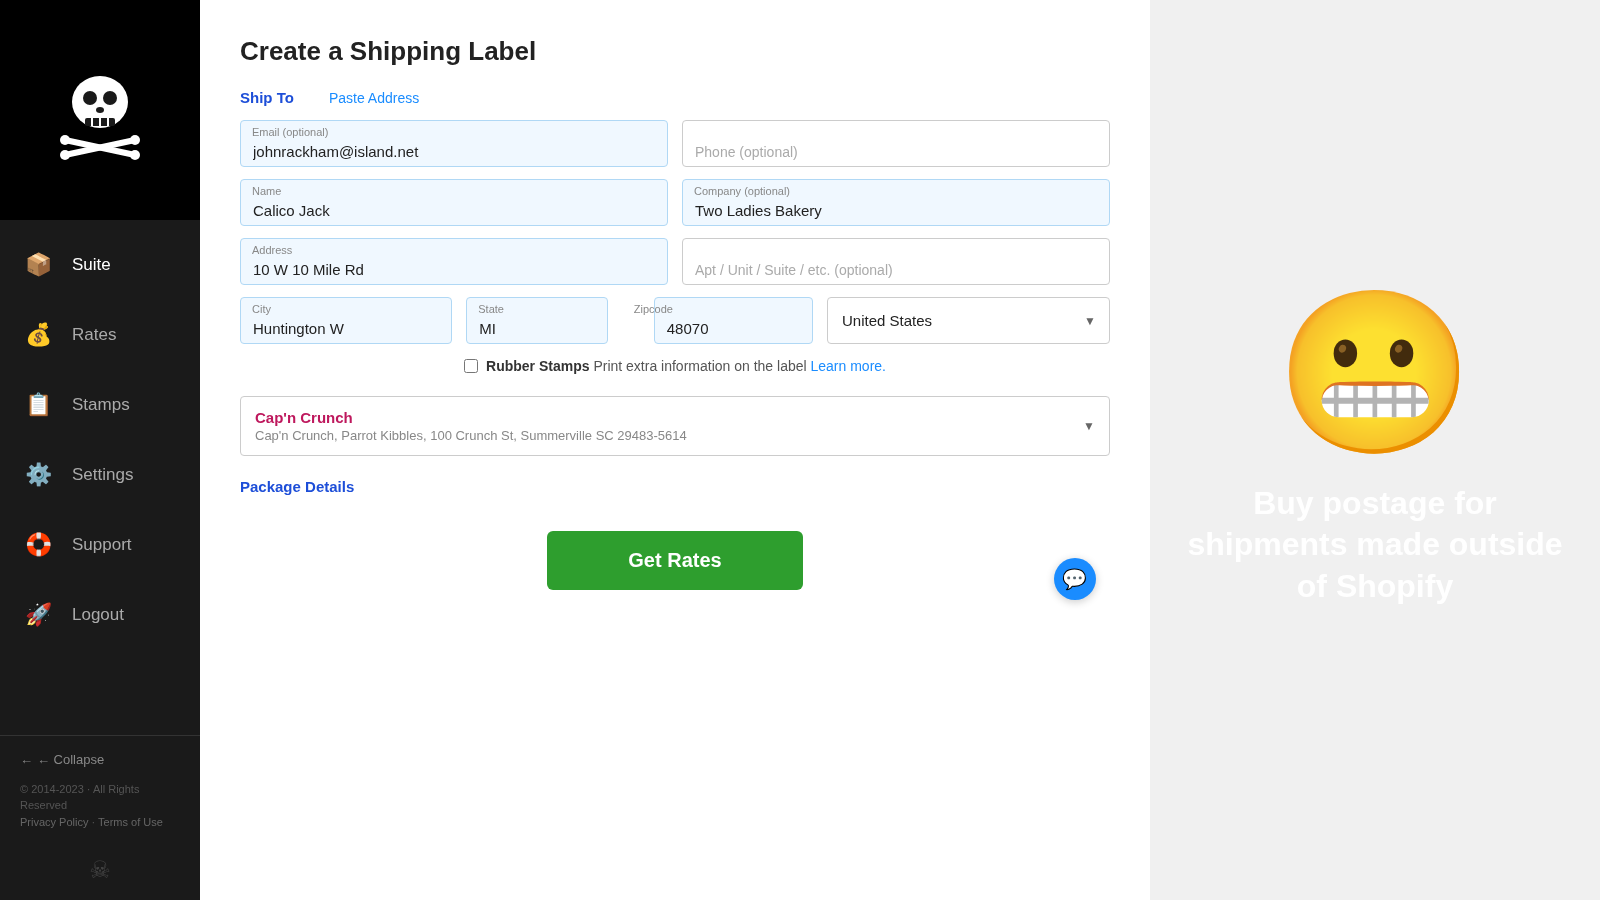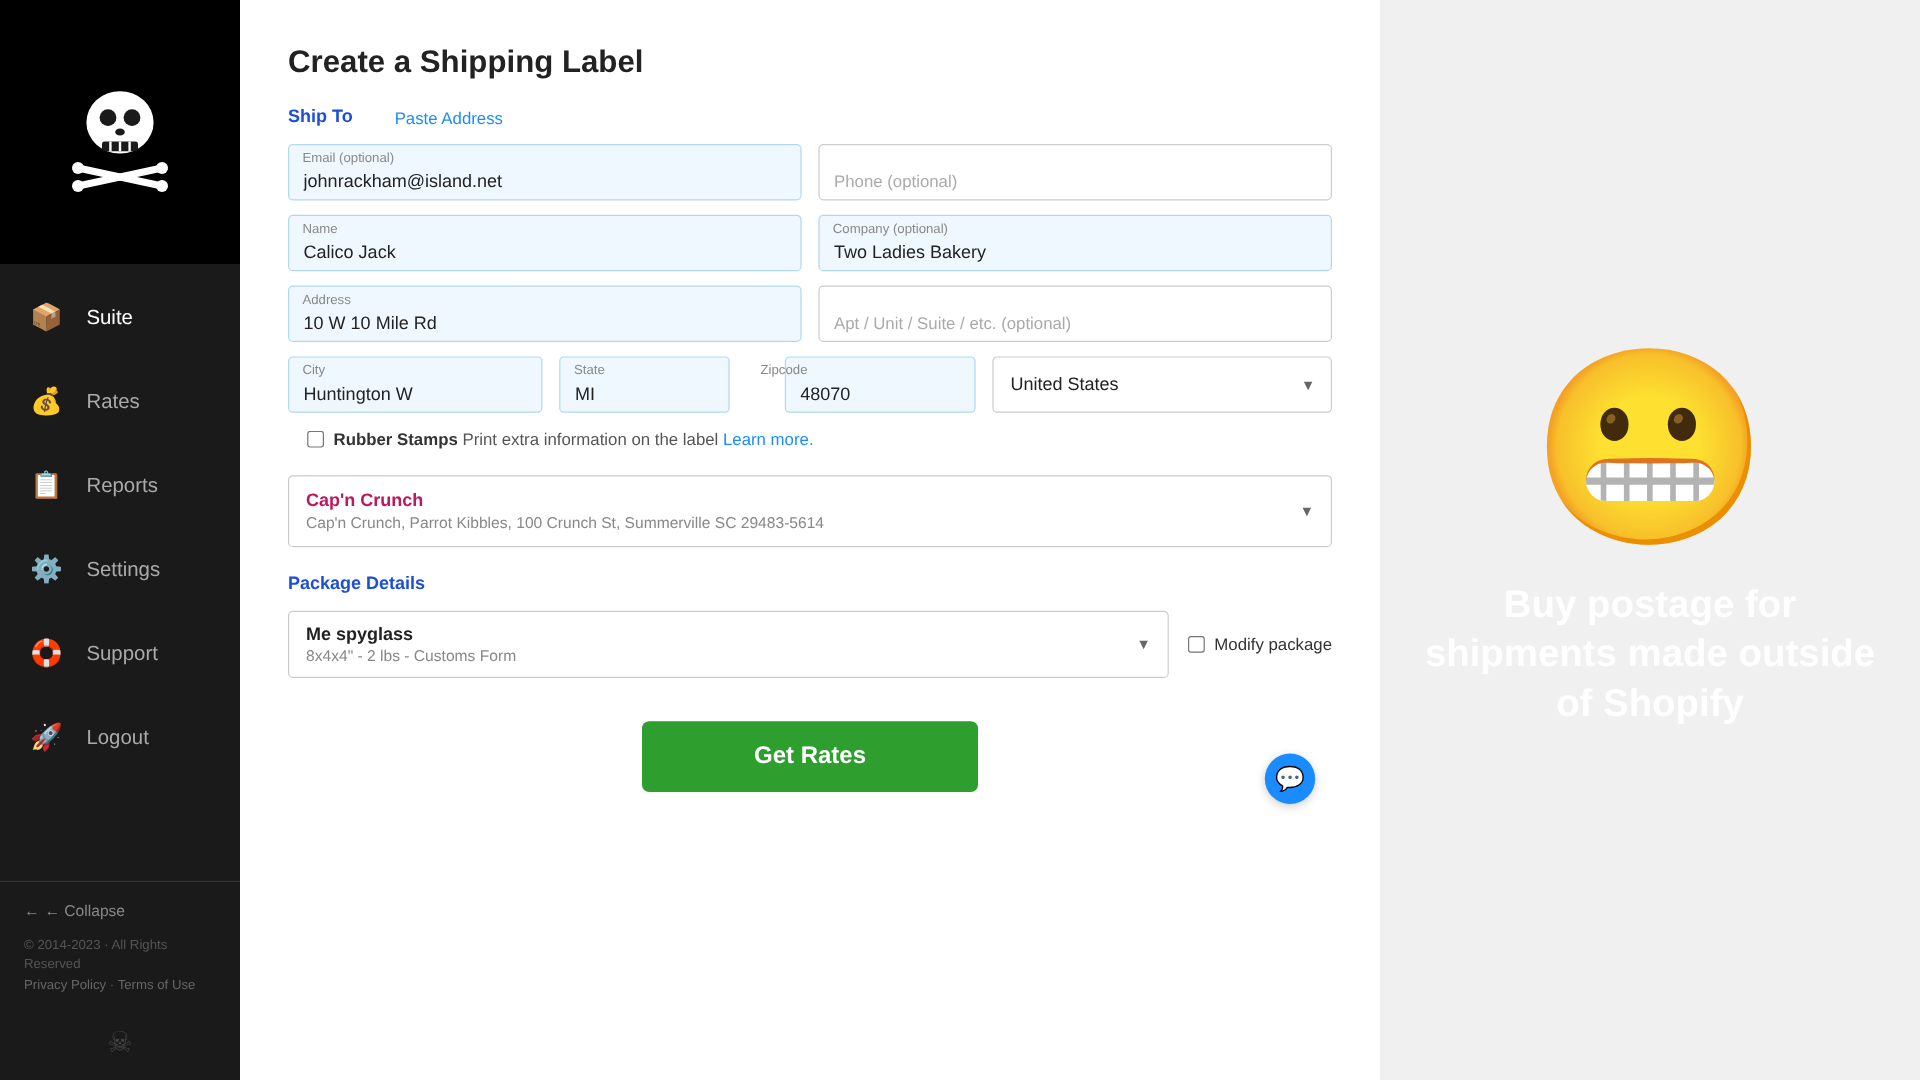--- a/index.html
+++ b/index.html
@@ -220,23 +220,24 @@
       color: #666;
       font-size: 12px;
       pointer-events: none;
     }
 
     
     .checkbox-row {
       display: flex;
       align-items: center;
       gap: 8px;
-      margin: 14px 16px 22px;
+      margin: 14px 4px 22px;
       font-size: 14px;
       color: #555;
+      justify-content: center;
     }
 
     .checkbox-row input[type="checkbox"] {
       width: 14px;
       height: 14px;
       cursor: pointer;
     }
 
     .checkbox-label-bold {
       font-weight: 600;
@@ -360,21 +361,21 @@
     }
 
     .get-rates-btn {
       background: #2e9e2e;
       color: #fff;
       border: none;
       border-radius: 6px;
       font-size: 20px;
       font-weight: 700;
       padding: 18px 0;
-      width: 280px;
+      width: 256px;
       cursor: pointer;
       transition: background 0.15s;
     }
 
     .chat-bubble {
       position: absolute;
       right: 14px;
       bottom: -10px;
       width: 42px;
       height: 42px;
@@ -449,21 +450,21 @@
     <div class="nav-item active">
       <span class="nav-icon">📦</span>
       <span>Suite</span>
     </div>
     <div class="nav-item">
       <span class="nav-icon">💰</span>
       <span>Rates</span>
     </div>
     <div class="nav-item">
       <span class="nav-icon">📋</span>
-      <span>Reports</span>
+      <span>Stamps</span>
     </div>
     <div class="nav-item">
       <span class="nav-icon">⚙️</span>
       <span>Settings</span>
     </div>
     <div class="nav-item">
       <span class="nav-icon">🛟</span>
       <span>Support</span>
     </div>
     <div class="nav-item">
@@ -569,32 +570,20 @@
           <div class="ship-from-name">Cap'n Crunch</div>
           <div class="ship-from-address">Cap'n Crunch, Parrot Kibbles, 100 Crunch St, Summerville SC 29483-5614</div>
         </div>
       </div>
     </div>
 
     <div class="package-section">
       <div class="section-header">
         <span class="section-label">Package Details</span>
       </div>
-      <div class="package-row">
-        <div class="package-select-wrapper">
-          <div class="package-inner">
-            <div class="package-name">Me spyglass</div>
-            <div class="package-details">8x4x4" - 2 lbs - Customs Form</div>
-          </div>
-        </div>
-        <div class="modify-package">
-          <input type="checkbox" id="modify-pkg" style="">
-          <label for="modify-pkg">Modify package</label>
-        </div>
-      </div>
     </div>
 
     <div class="get-rates-section">
       <button class="get-rates-btn">Get Rates</button>
       <div class="chat-bubble">
         <span>💬</span>
       </div>
     </div>
   </div>
 

